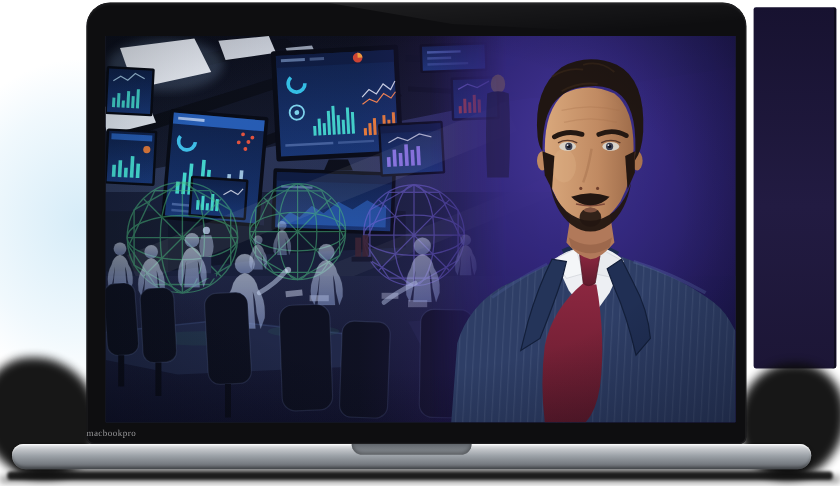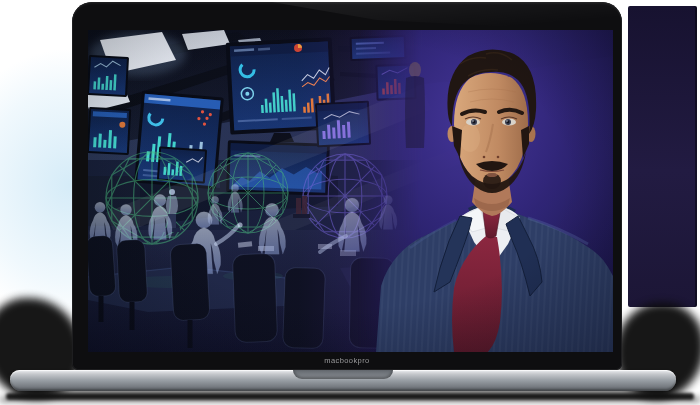--- a/index.html
+++ b/index.html
@@ -25,22 +25,22 @@
     filter:blur(3px);opacity:.55;}
 
   
   .laptop-lid{position:absolute;left:72px;top:2px;width:550px;height:368px;background:#0e0e10;
     border-radius:20px 20px 6px 6px;z-index:2;
     box-shadow:inset 0 0 0 1px #1e1e20, inset 0 2px 2px rgba(255,255,255,.05);}
   .lid-glare{position:absolute;left:200px;top:0;width:350px;height:30px;
     background:linear-gradient(to bottom right,rgba(255,255,255,.07),rgba(255,255,255,0) 75%);
     clip-path:polygon(0 0,100% 0,100% 100%,30% 60%);border-radius:0 20px 0 0;}
   .screen{position:absolute;left:16px;top:28px;width:525px;height:322px;background:#141a2e;overflow:hidden;}
-  .brand-label{position:absolute;left:0;right:0;bottom:5px;text-align:center;
-    font-size:7.5px;letter-spacing:.4px;color:#98989a;}
+  .brand-label{position:absolute;left:0;right:0;bottom:5px;text-align:left;
+    font-size:7.5px;letter-spacing:.4px;color:#98989a;font-family:Liberation Serif, serif;}
 
   
   .laptop-base{position:absolute;left:10px;top:370px;width:666px;height:21px;z-index:3;
     background:linear-gradient(180deg,#eceef0 0%,#c4c7cb 20%,#9aa0a6 48%,#787d83 78%,#595d62 100%);
     border-radius:10px 10px 12px 12px;
     box-shadow:0 3px 4px rgba(0,0,0,.45), inset 0 1px 1px rgba(255,255,255,.75), inset 0 -2px 2px rgba(0,0,0,.25);}
   .base-notch{position:absolute;left:50%;top:0;transform:translateX(-50%);width:100px;height:9px;
     background:linear-gradient(180deg,#63686e,#8d9298);border-radius:0 0 10px 10px;
     box-shadow:inset 0 -2px 3px rgba(0,0,0,.35);}
 </style>

